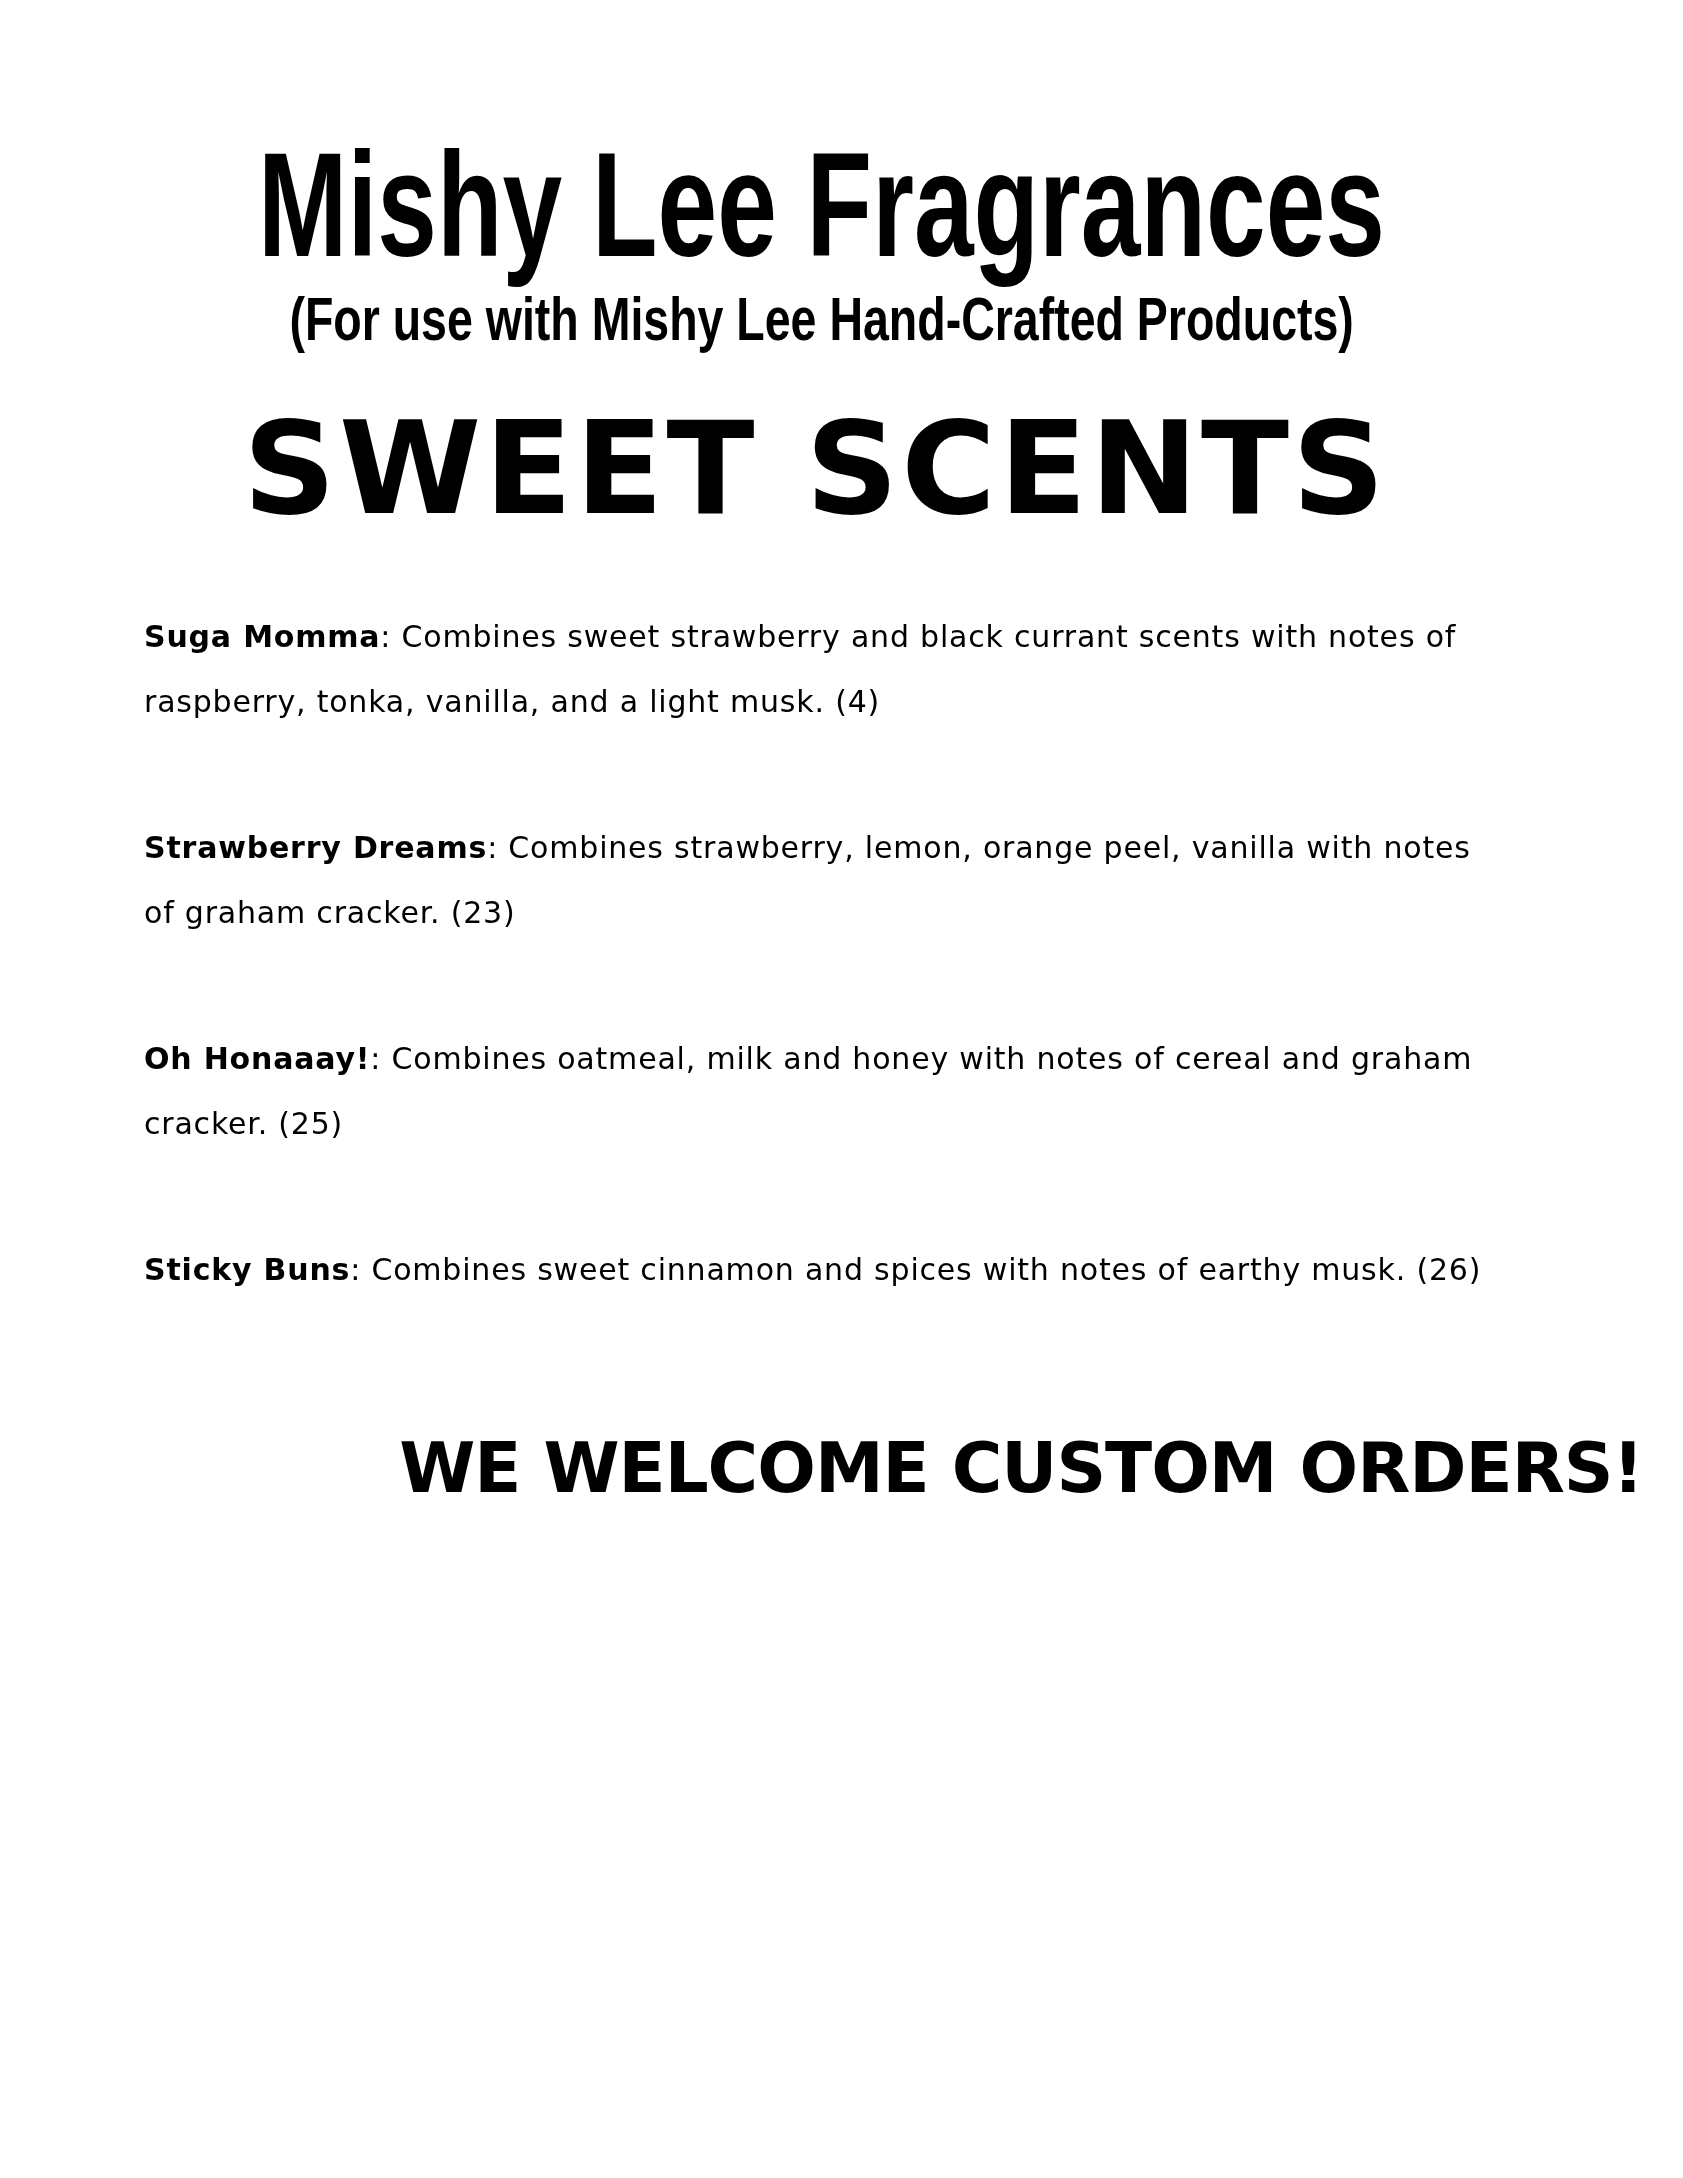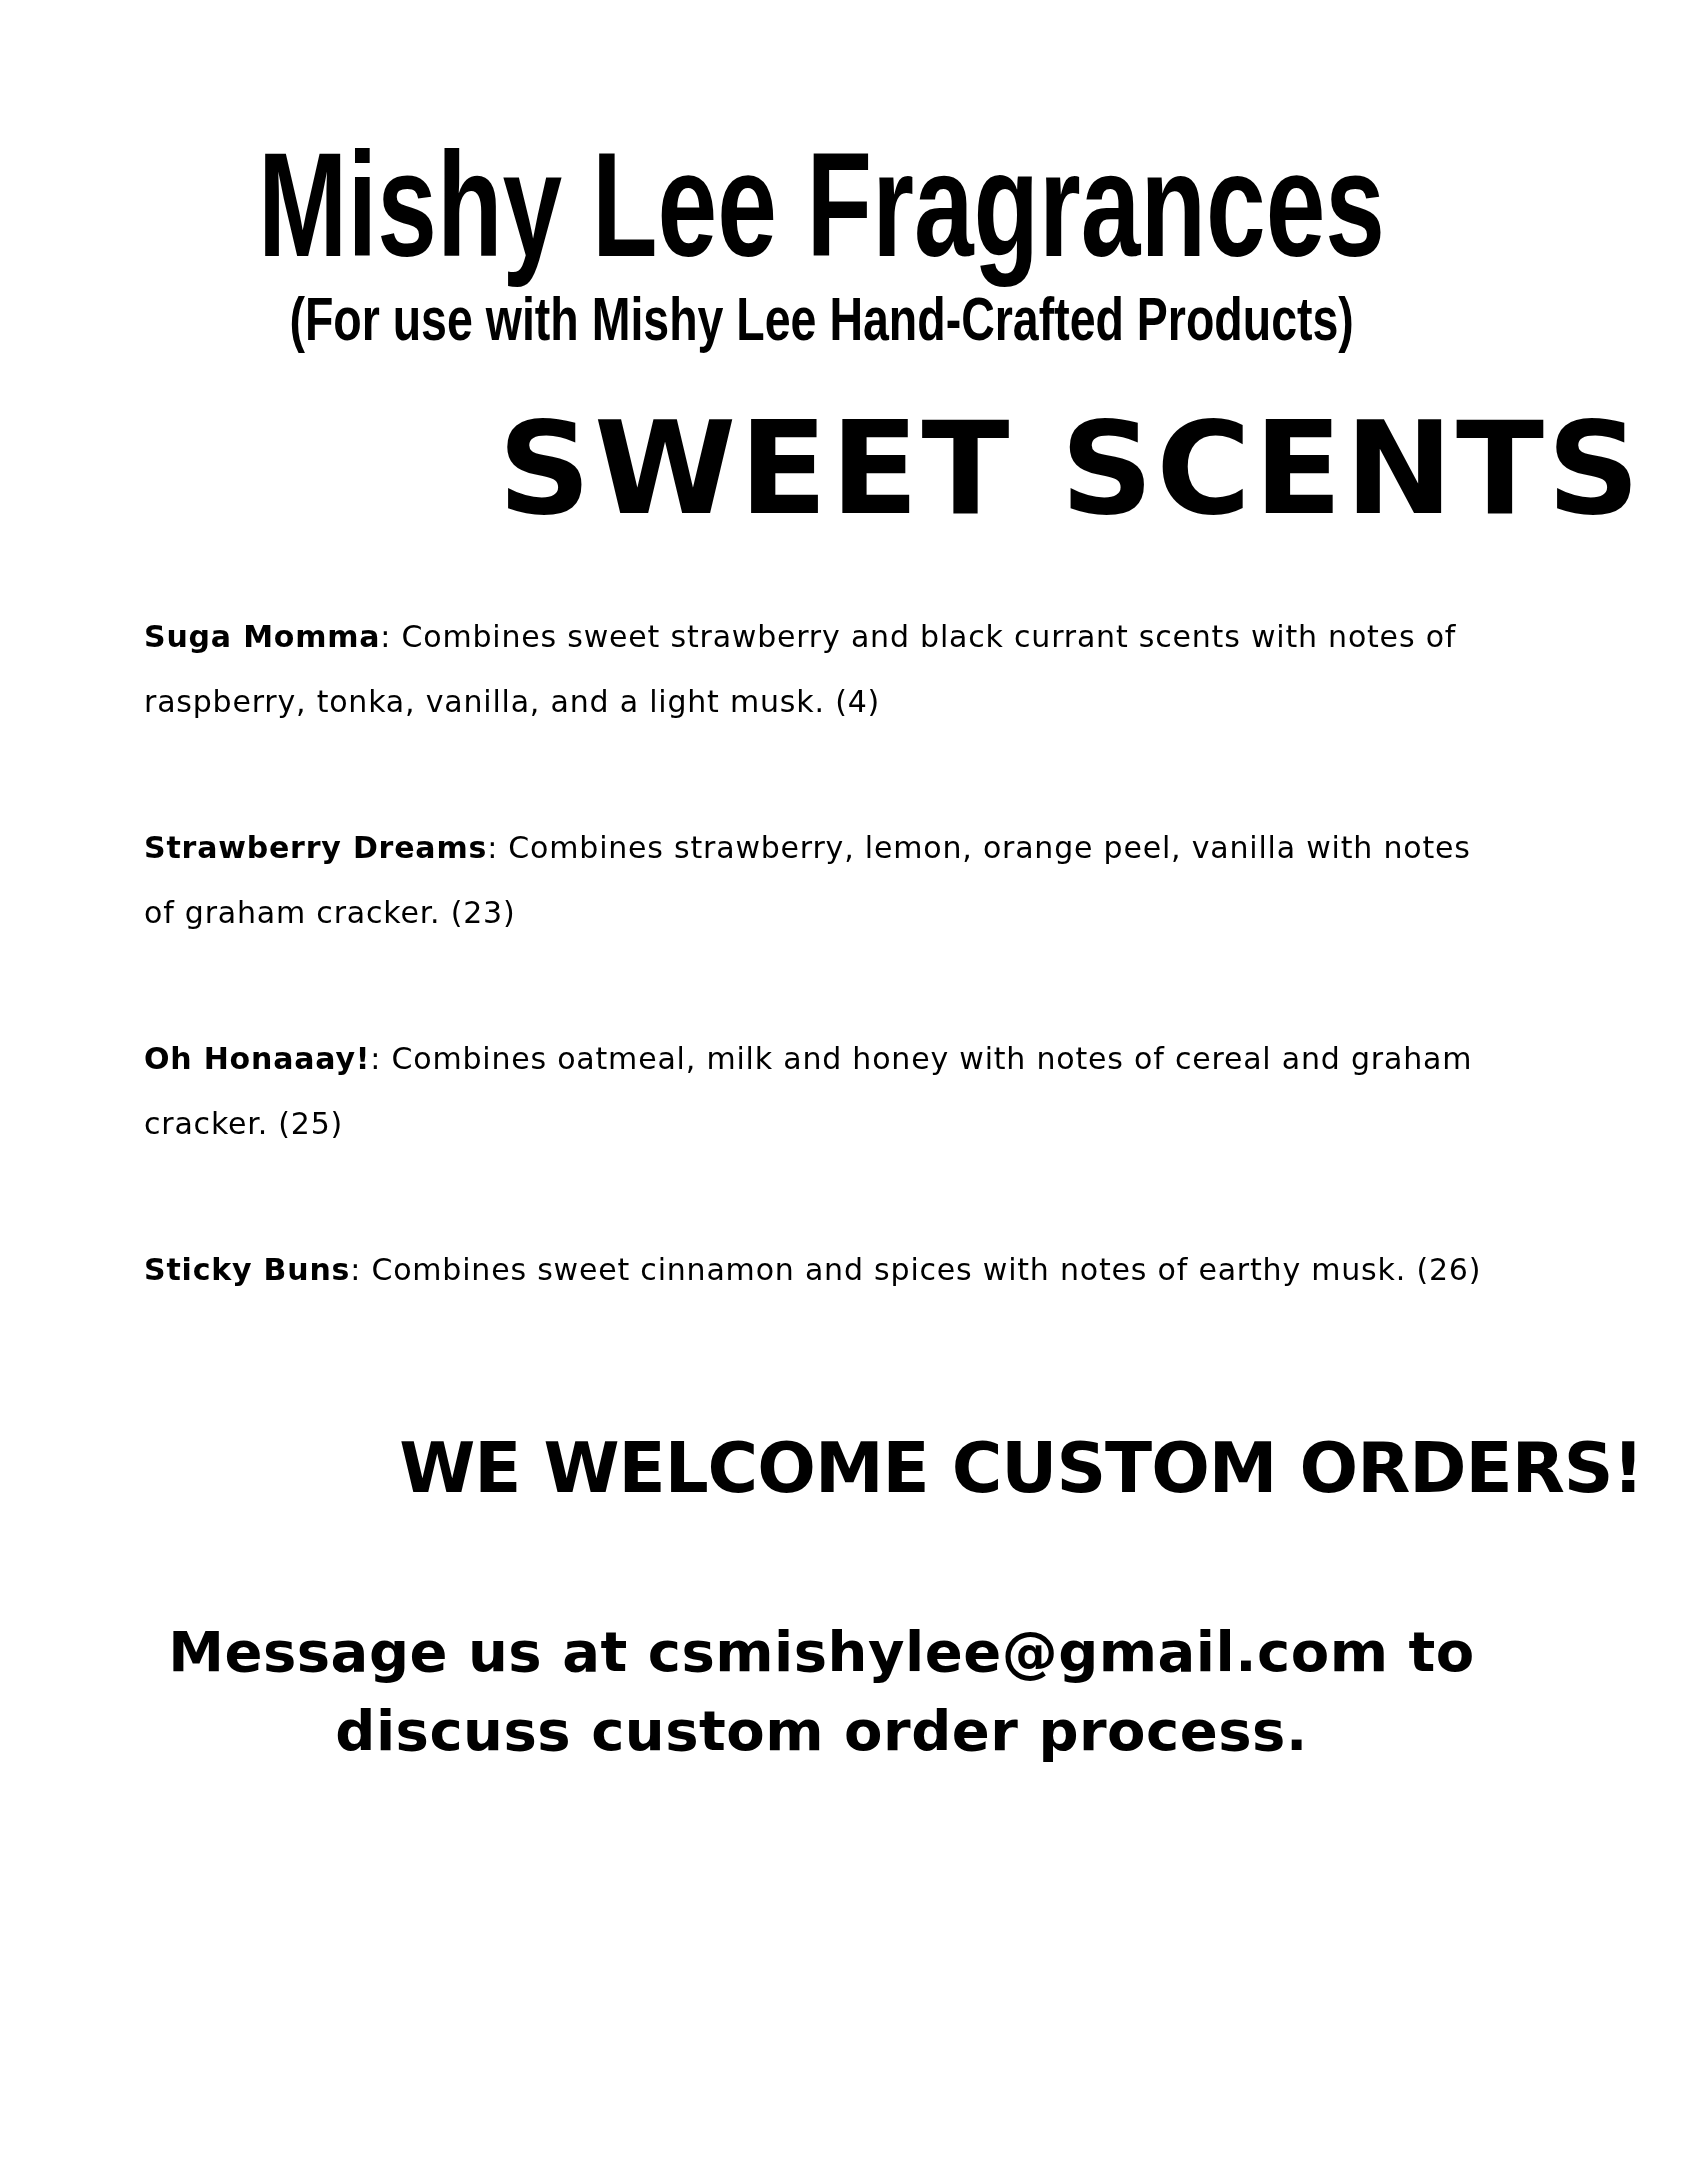--- a/index.html
+++ b/index.html
@@ -42,22 +42,22 @@
     line-height: 1.1;
     white-space: nowrap;
   }
   .squeeze-75 {
     display: inline-block;
     transform: scaleX(0.75);
     transform-origin: 50% 50%;
     white-space: nowrap;
   }
   .section-title {
-    margin: 50px 0 0 0;
-    text-align: right;
+    margin: 50px 12px 0 0;
+    text-align: center;
     font-weight: 700;
     font-size: 129px;
     line-height: 1.0;
     letter-spacing: 3px;
     white-space: nowrap;
   }
   .page-label {
     margin-top: 14px;
     text-align: center;
     font-weight: 700;
@@ -117,19 +117,15 @@
     <p class="scent"><span class="scent-name">Strawberry Dreams</span><span>: Combines strawberry, lemon, orange peel, vanilla with notes of graham cracker. (23)</span></p>
 
     <p class="scent"><span class="scent-name">Oh Honaaay!</span><span>: Combines oatmeal, milk and honey with notes of cereal and graham cracker. (25)</span></p>
 
     <p class="scent"><span class="scent-name">Sticky Buns</span><span>: Combines sweet cinnamon and spices with notes of earthy musk. (26)</span></p>
 
   </main>
 
   <div class="orders-heading">WE WELCOME CUSTOM ORDERS!</div>
 
-  <div class="orders-message">
-    <div>Message us at csmishylee@gmail.com to</div>
-    <div>discuss custom order process.</div>
-  </div>
 
 </div>
 
 
 </body></html>

